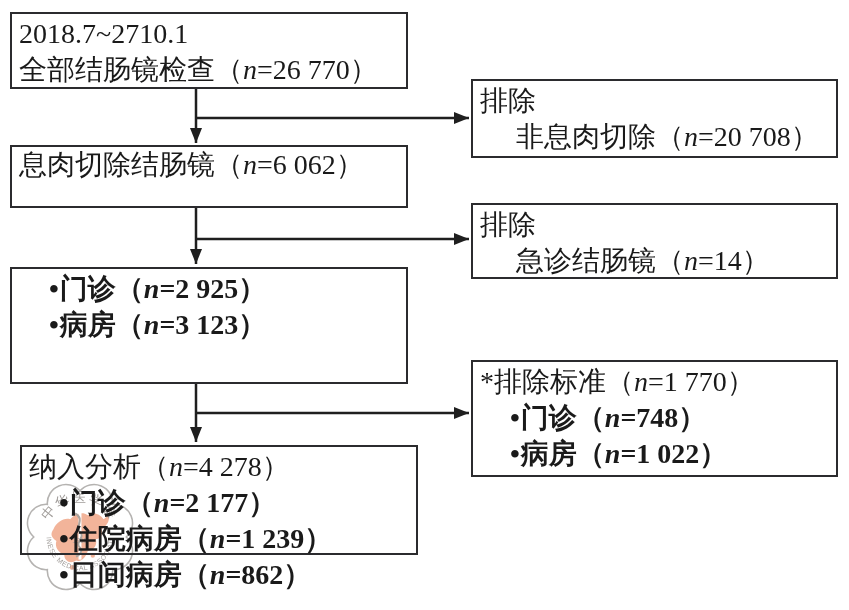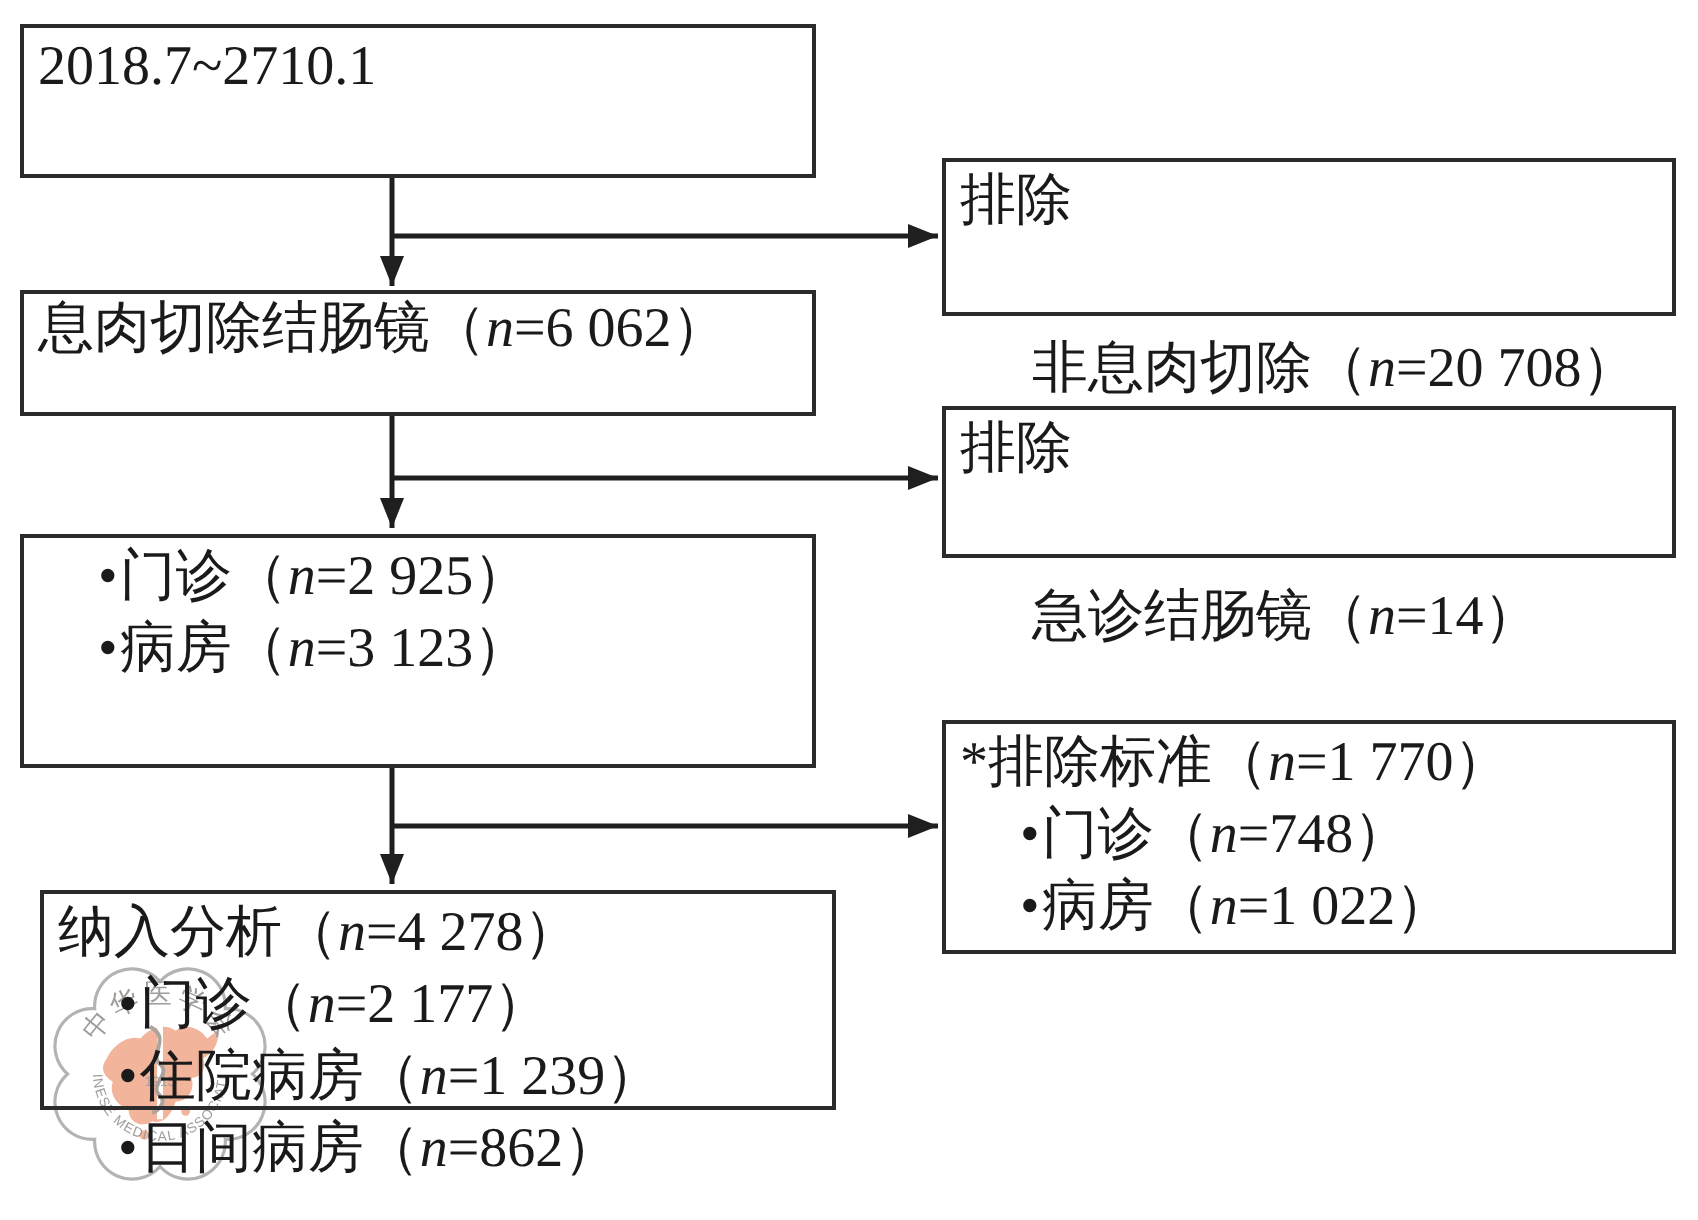--- a/index.html
+++ b/index.html
@@ -16,22 +16,22 @@
   .box{
     position:absolute;
     border:2.5px solid #2b2b2e;
     background:transparent;
     box-sizing:border-box;
     padding:2px 6px 0 7px;
     z-index:2;
     font-size:28px;
   }
   .line{line-height:36px;white-space:nowrap;}
-  .line.bullet{padding-left:30px;}
-  .line.indent{padding-left:36px;margin-top:48px;}
+  .line.bullet{padding-left:30px;font-weight:bold;}
+  .line.indent{padding-left:36px;}
   .line .dot{margin-right:1px;}
   .line i{font-style:italic;}
   .box.vcenter{display:flex;flex-direction:column;padding-top:0;}
   
   #b1{left:10px;top:12px;width:398px;height:77px;}
   #b2{left:10px;top:145px;width:398px;height:63px;}
   #b3{left:10px;top:267px;width:398px;height:117px;}
   #b4{left:20px;top:445px;width:398px;height:110px;}
   
   #r1{left:471px;top:79px;width:367px;height:79px;}
@@ -74,20 +74,21 @@
       <line x1="196" y1="207" x2="196" y2="264" marker-end="url(#arr)"></line>
       <line x1="196" y1="383" x2="196" y2="442" marker-end="url(#arr)"></line>
       <line x1="195" y1="118" x2="469" y2="118" marker-end="url(#arr)"></line>
       <line x1="195" y1="239" x2="469" y2="239" marker-end="url(#arr)"></line>
       <line x1="195" y1="413" x2="469" y2="413" marker-end="url(#arr)"></line>
     </g>
   </svg>
 
   <div class="box" id="b1" style="border-color: rgb(43, 43, 46);">
       <div class="line">2018.7~2710.1</div>
+      <div class="line">全部结肠镜检查<span>（<i>n</i>=26 770）</span></div>
     </div>
   <div class="box vcenter" id="b2" style="border-color: rgb(43, 43, 46);">
       <div class="line">息肉切除结肠镜<span>（<i>n</i>=6 062）</span></div>
     </div>
   <div class="box" id="b3" style="border-color: rgb(43, 43, 46);">
       <div class="line bullet"><span class="dot">•</span>门诊<span>（<i>n</i>=2 925）</span></div>
       <div class="line bullet"><span class="dot">•</span>病房<span>（<i>n</i>=3 123）</span></div>
     </div>
   <div class="box" id="b4" style="border-color: rgb(43, 43, 46);">
       <div class="line">纳入分析<span>（<i>n</i>=4 278）</span></div>

